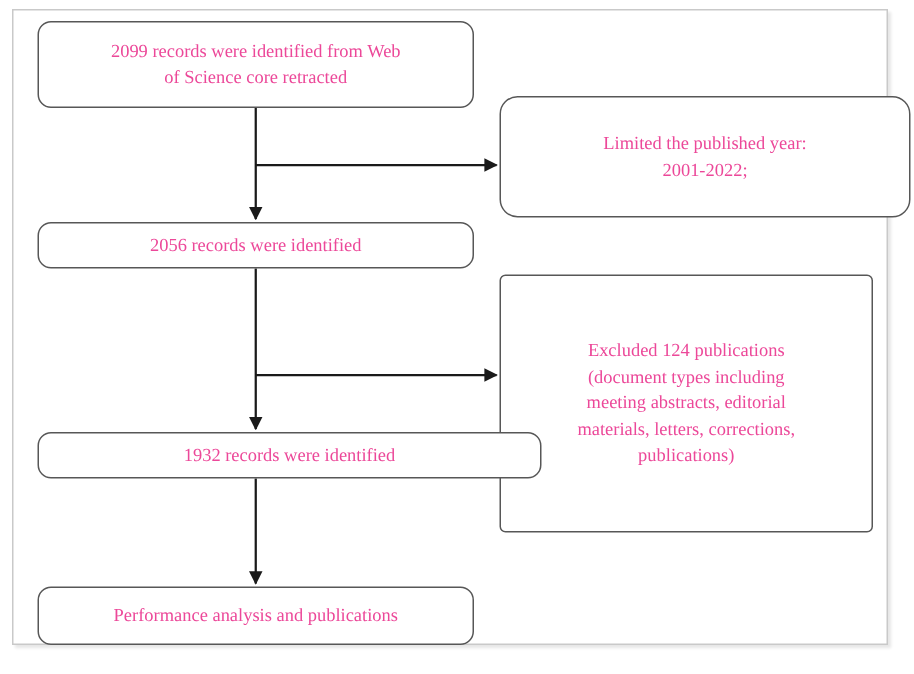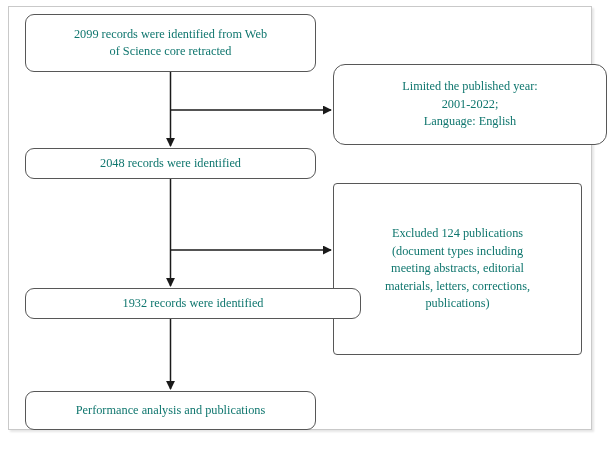--- a/index.html
+++ b/index.html
@@ -37,21 +37,21 @@
   }
   .node {
     position: absolute;
     box-sizing: border-box;
     border: 1.3px solid #575757;
     background: #ffffff;
     display: flex;
     align-items: center;
     justify-content: center;
     text-align: center;
-    color: #0f766e;
+    color: #ec4899;
     font-size: 12.3px;
     line-height: 1.42;
     padding: 2px 6px;
     -webkit-font-smoothing: antialiased;
   }
   
   .node-left { border-radius: 9px; }
   
   .node-side { border-radius: 12px; }
   .node-excluded { border-radius: 4px; }
@@ -105,27 +105,26 @@
     <div>
       <span>2099 records were identified from Web</span>
       <span>of Science core retracted</span>
     </div>
   </div>
 
   <div class="node node-side" id="box-limited">
     <div>
       <span>Limited the published year:</span>
       <span>2001-2022;</span>
-      <span>Language: English</span>
     </div>
   </div>
 
   <div class="node node-left" id="box-records-2056">
     <div>
-      <span>2048 records were identified</span>
+      <span>2056 records were identified</span>
     </div>
   </div>
 
   <div class="node node-excluded" id="box-excluded">
     <div>
       <span>Excluded 124 publications</span>
       <span>(document types including</span>
       <span>meeting abstracts, editorial</span>
       <span>materials, letters, corrections,</span>
       <span>publications)</span>

